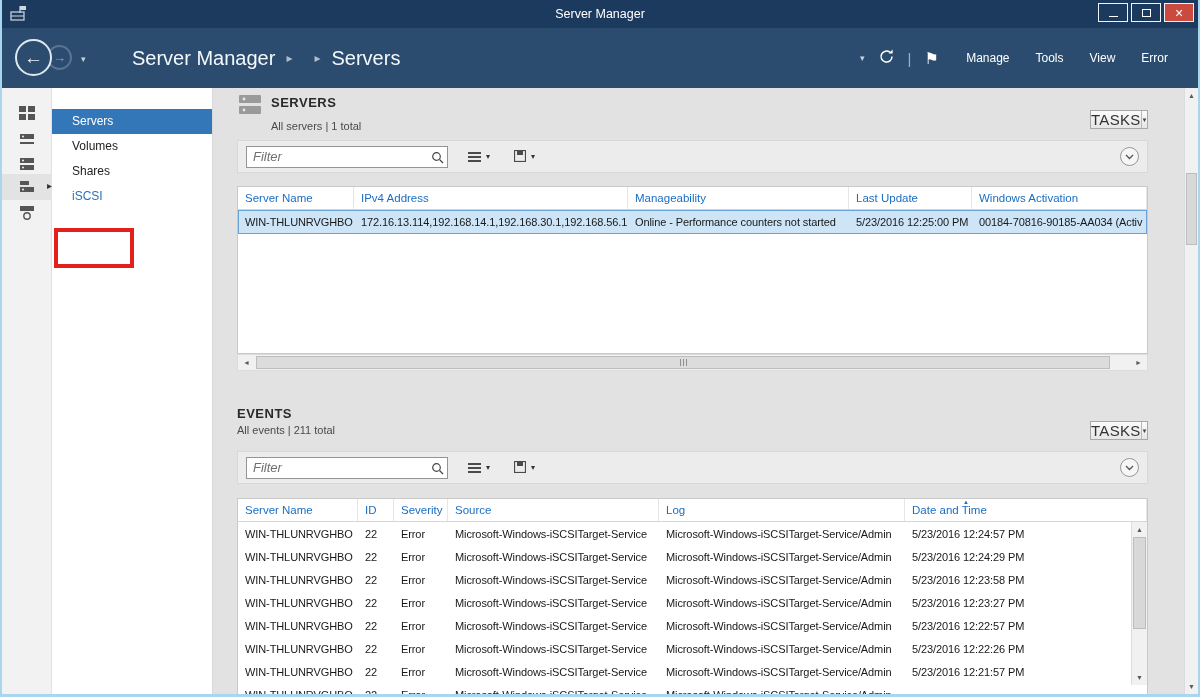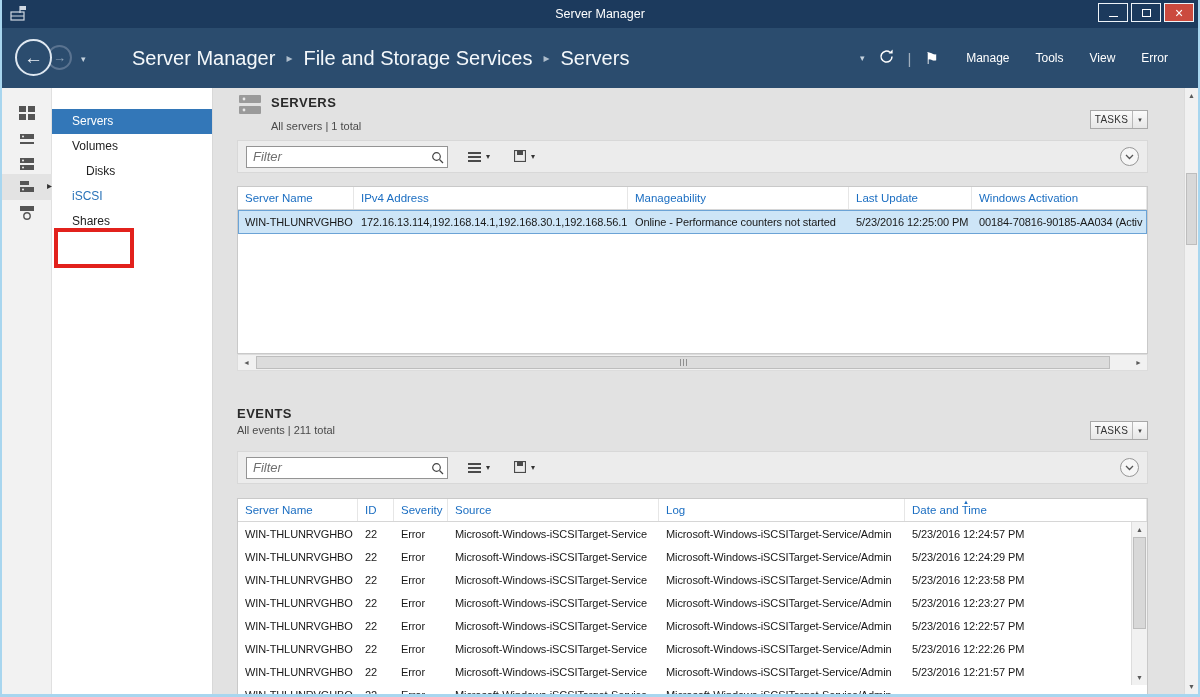--- a/index.html
+++ b/index.html
@@ -65,21 +65,21 @@
   .main { position:absolute; left:211px; right:14px; top:0; bottom:0; background:#e2e2e2; overflow:hidden; }
 
   .panel-icon { position:absolute; left:24px; top:5px; }
   .p-title { position:absolute; font-size:13px; font-weight:bold; color:#2a2a2a; letter-spacing:.5px; }
   .p-sub { position:absolute; font-size:11px; color:#4a4a4a; }
   .t1 { left:58px; top:7px; }  .s1 { left:58px; top:32px; }
   .t2 { left:24px; top:318px; } .s2 { left:24px; top:336px; }
 
   .tasks-btn { position:absolute; right:36px; width:58px; height:19px; border:1px solid #a8a8a8;
                background:linear-gradient(#fbfbfb,#e6e6e6); display:flex; align-items:center; cursor:default; }
-  .tasks-btn .lbl { flex:1; text-align:center; font-size:10px; color:#333; letter-spacing:.3px; }
+  .tasks-btn .lbl { flex:1; text-align:center; font-size:15px; color:#333; letter-spacing:.3px; }
   .tasks-btn .crt { width:15px; height:100%; border-left:1px solid #b8b8b8; display:flex;
                     align-items:center; justify-content:center; font-size:6px; color:#444; }
   .tk1 { top:22px; } .tk2 { top:333px; }
 
   .toolbar { position:absolute; left:24px; width:911px; height:33px; background:#ececec;
              border:1px solid #d8d8d8; display:flex; align-items:center; padding:0 8px; gap:8px; }
   .tb1 { top:52px; } .tb2 { top:363px; }
   .filter-wrap { position:relative; width:202px; height:22px; }
   .filter-input { width:100%; height:100%; border:1px solid #949494; font-size:13px;
                   padding:0 24px 0 6px; background:#fff; font-family:"Liberation Sans", sans-serif; }
@@ -155,21 +155,20 @@
         <span>←</span>
       </div>
     <div class="nav-fwd">
         <span>→</span>
       </div>
     <span class="nav-caret">▾</span>
 
     <div class="breadcrumb">
       <span>Server Manager</span>
       <span class="bc-sep">▸</span>
-      <span>File and Storage Services</span>
       <span class="bc-sep">▸</span>
       <span>Servers</span>
     </div>
 
     <div class="nav-tools">
       <span class="caret">▾</span>
       <span>
         <svg width="17" height="17">
             <path d="M14 8.5a5.5 5.5 0 1 1-2-4.2" fill="none" stroke="#fff" stroke-width="1.5"></path>
             <path d="M14.6 1.6v4h-4z" fill="#fff"></path>
@@ -225,23 +224,22 @@
         <svg width="16" height="14">
             <rect x="1" y="0" width="14" height="5" fill="#555"></rect>
             <circle cx="8" cy="10" r="3.2" fill="none" stroke="#555" stroke-width="1.4"></circle>
           </svg>
       </div>
     </div>
 
     <div class="sidebar">
       <div class="side-item selected">Servers</div>
       <div class="side-item">Volumes</div>
-      <div class="side-item sub">Disks</div>
+      <div class="side-item">Shares</div>
       <div class="side-item link">iSCSI</div>
-      <div class="side-item">Shares</div>
     </div>
     <div class="red-box"></div>
 
     <div class="main">
 
       <span class="panel-icon">
         <svg width="26" height="24">
             <rect x="2" y="2" width="22" height="8" rx="1" fill="#9a9a9a"></rect>
             <circle cx="7" cy="6" r="1.4" fill="#e8e8e8"></circle>
             <rect x="2" y="13" width="22" height="8" rx="1" fill="#9a9a9a"></rect>

